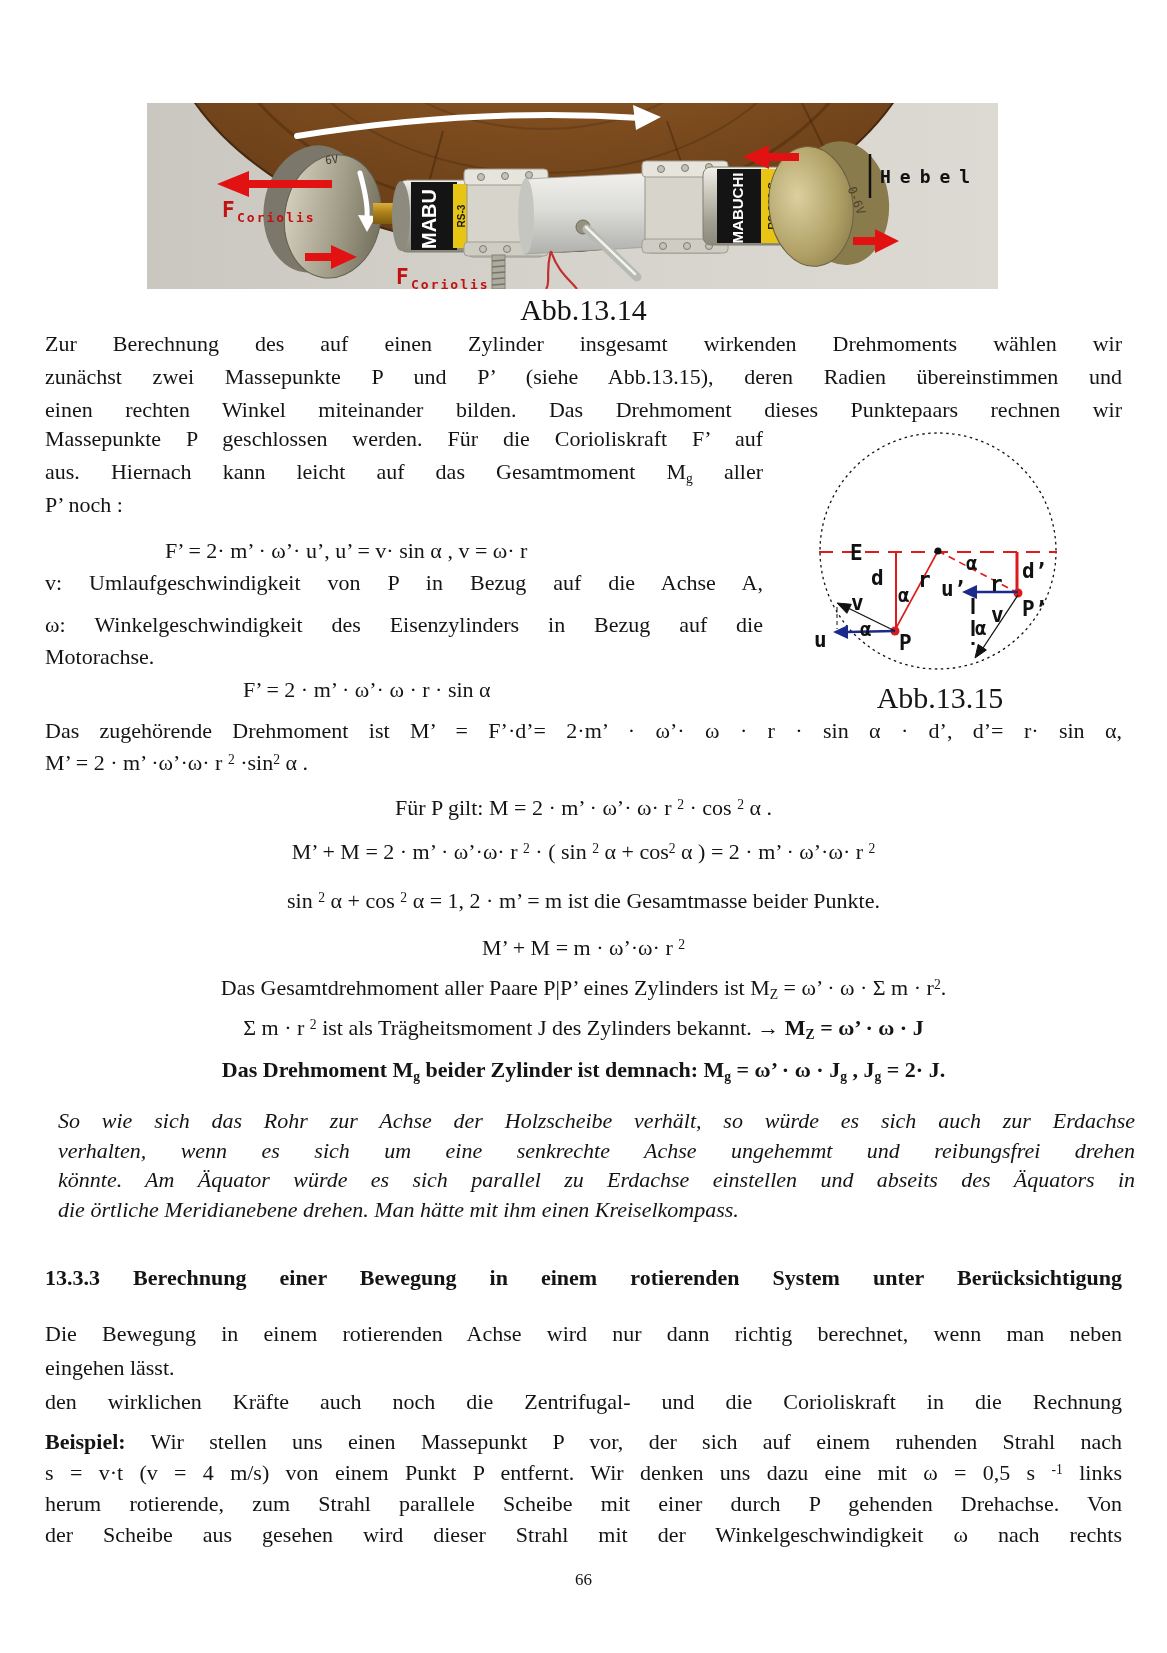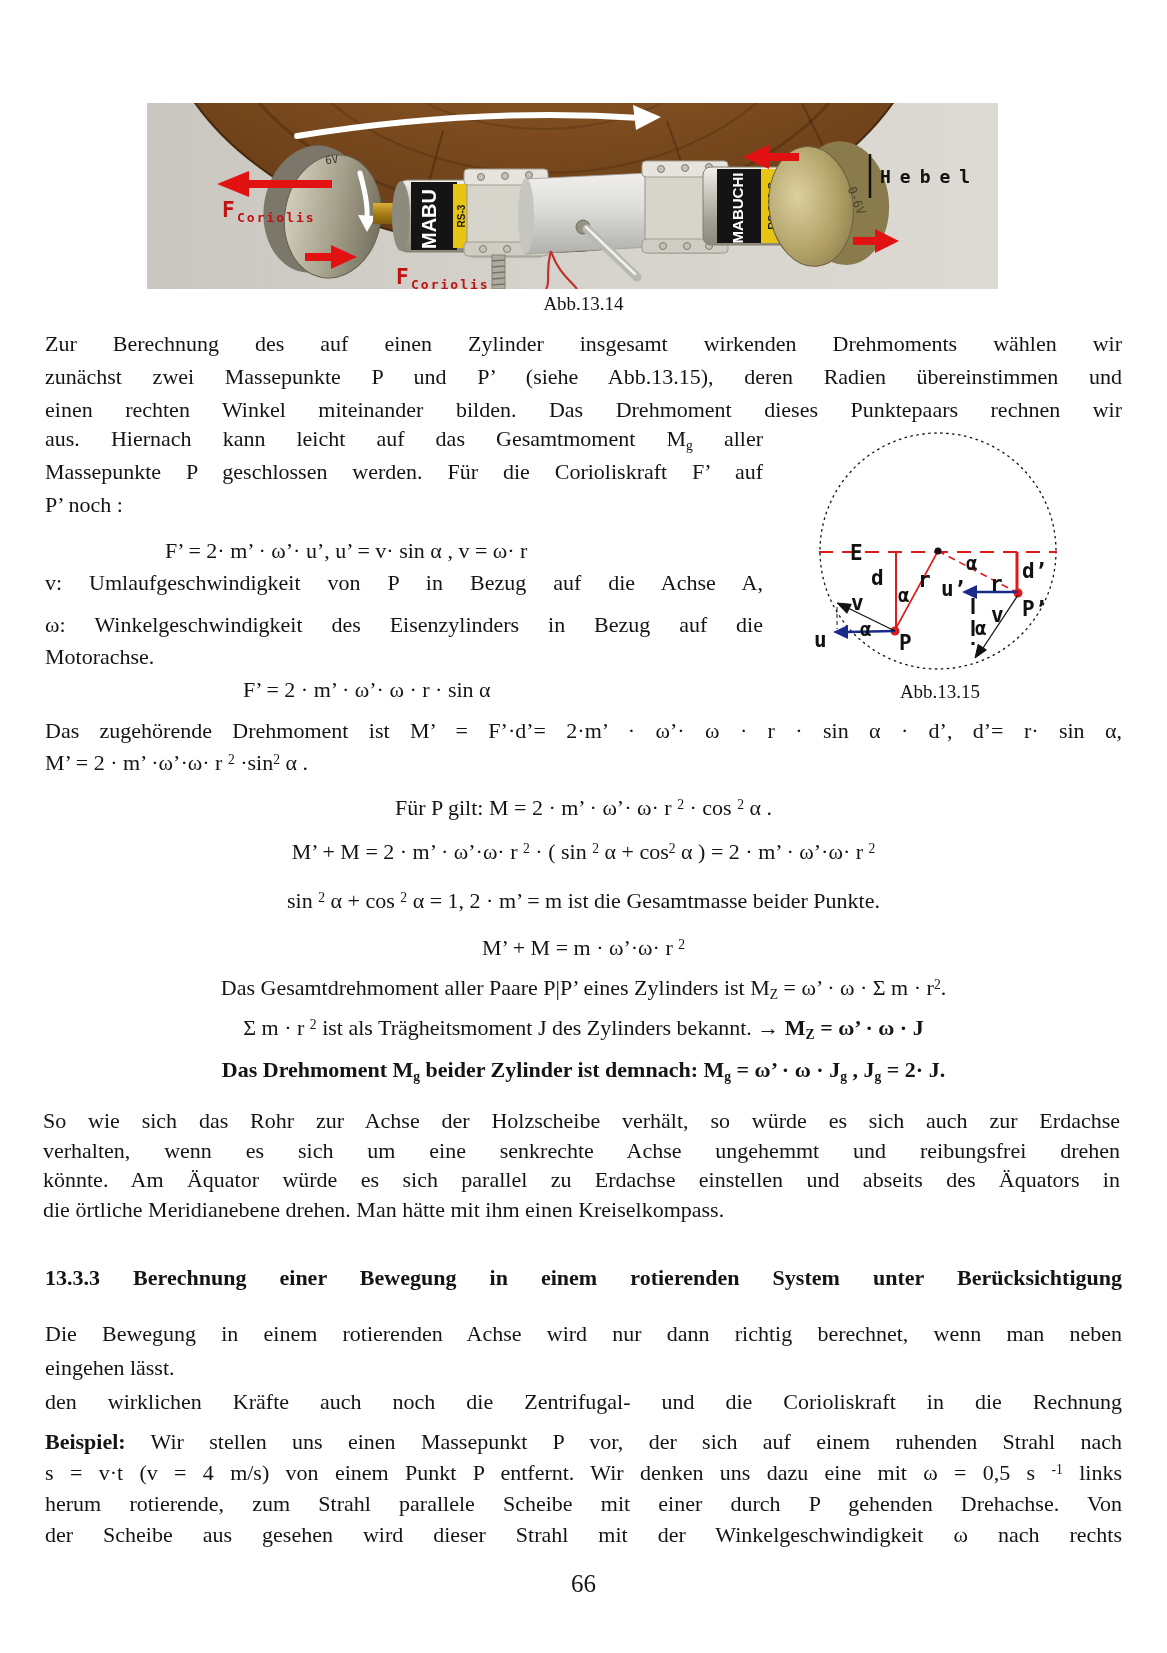--- a/index.html
+++ b/index.html
@@ -5,27 +5,27 @@
   html,body{margin:0;padding:0;background:#888;}
   .page{position:relative;width:1167px;height:1653px;background:#ffffff;margin:0 auto;
         font-family:"Liberation Serif",serif;font-size:22px;color:#141414;overflow:hidden;}
   .abs{position:absolute;}
   .ln{width:100%;}
   .j{text-align:justify;text-align-last:justify;}
   .ctr{text-align:center;}
   .bold{font-weight:bold;}
   sup{font-size:62%;vertical-align:baseline;position:relative;top:-0.45em;line-height:0;}
   sub{font-size:62%;vertical-align:baseline;position:relative;top:0.28em;line-height:0;}
-  .caption{font-size:19px;}
+  .caption{font-size:30px;}
   .lh33{line-height:33px;}
   .lh295{line-height:29.5px;}
   .lh34{line-height:34px;}
   .lh35{line-height:35px;}
   .lh31{line-height:31px;}
-  .pagenum{font-size:25px;}
+  .pagenum{font-size:17px;}
   .monolabel{font-family:"DejaVu Sans Mono",monospace;font-weight:bold;}
 </style>
 </head>
 <body>
 
 <div class="page">
 
   <div class="abs" style="left:147px;top:103px;width:851px;height:186px;">
     <svg width="851" height="186" viewBox="0 0 851 186">
       <defs>
@@ -255,22 +255,22 @@
 
   <div class="abs ctr caption" style="left:795px;top:681px;width:290px;">Abb.13.15</div>
 
   <div class="abs lh33" style="left:45px;top:327px;width:1077px;">
     <div class="ln j">Zur Berechnung des auf einen Zylinder  insgesamt wirkenden Drehmoments wählen wir</div>
     <div class="ln j">zunächst zwei Massepunkte P und P’ (siehe Abb.13.15), deren Radien übereinstimmen und</div>
     <div class="ln j">einen rechten Winkel miteinander bilden. Das Drehmoment dieses  Punktepaars rechnen wir</div>
   </div>
 
   <div class="abs lh33" style="left:45px;top:422px;width:718px;">
+    <div class="ln j">Massepunkte P geschlossen werden. Für die Corioliskraft F’ auf</div>
     <div class="ln j">aus. Hiernach kann leicht auf das Gesamtmoment M<sub>g</sub> aller</div>
-    <div class="ln j">Massepunkte P geschlossen werden. Für die Corioliskraft F’ auf</div>
     <div class="ln">P’ noch :</div>
   </div>
 
   <div class="abs" style="left:165px;top:538px;">F’  = 2· m’ · ω’· u’,   u’ = v· sin α ,   v = ω· r</div>
 
   <div class="abs j" style="left:45px;top:570px;width:718px;">v: Umlaufgeschwindigkeit von P in Bezug auf die Achse A,</div>
   <div class="abs j" style="left:45px;top:612px;width:718px;">ω: Winkelgeschwindigkeit des Eisenzylinders in Bezug auf die</div>
   <div class="abs" style="left:45px;top:644px;">Motorachse.</div>
 
   <div class="abs" style="left:243px;top:677px;text-align:center;">F’  = 2 · m’ · ω’· ω · r · sin α</div>
@@ -279,21 +279,21 @@
   <div class="abs" style="left:45px;top:750px;">M’ = 2 · m’ ·ω’·ω· r <sup>2</sup> ·sin<sup>2</sup> α .</div>
 
   <div class="abs ctr" style="left:45px;top:795px;width:1077px;">Für P gilt:  M = 2 · m’ · ω’· ω· r <sup>2</sup> · cos <sup>2</sup> α .</div>
   <div class="abs ctr" style="left:45px;top:839px;width:1077px;">M’ + M = 2 · m’ · ω’·ω· r <sup>2</sup> · ( sin <sup>2</sup> α + cos<sup>2</sup> α ) = 2 · m’ · ω’·ω· r <sup>2</sup></div>
   <div class="abs ctr" style="left:45px;top:888px;width:1077px;">sin <sup>2</sup> α + cos <sup>2</sup> α = 1,    2 · m’ = m ist die Gesamtmasse beider Punkte.</div>
   <div class="abs ctr" style="left:45px;top:935px;width:1077px;">M’ + M = m · ω’·ω· r <sup>2</sup></div>
   <div class="abs ctr" style="left:45px;top:975px;width:1077px;">Das Gesamtdrehmoment aller Paare P|P’  eines Zylinders ist M<sub>Z</sub> = ω’ · ω · Σ m · r<sup>2</sup>.</div>
   <div class="abs ctr" style="left:45px;top:1015px;width:1077px;">Σ m · r <sup>2</sup> ist als Trägheitsmoment J des Zylinders bekannt.   →   <b>M<sub>Z</sub> = ω’ · ω · J</b></div>
   <div class="abs ctr" style="left:45px;top:1057px;width:1077px;"><b>Das Drehmoment M<sub>g</sub>  beider Zylinder ist demnach: M<sub>g</sub> =  ω’ · ω · J<sub>g</sub> ,  J<sub>g</sub> = 2· J.</b></div>
 
-  <div class="abs lh295" style="left:43px;top:1106px;width:1077px;">
+  <div class="abs lh295" style="left:58px;top:1106px;width:1077px;font-style:italic;">
     <div class="ln j">So wie sich das Rohr zur Achse der Holzscheibe verhält, so würde es sich auch zur Erdachse</div>
     <div class="ln j">verhalten, wenn es sich um eine senkrechte Achse ungehemmt und reibungsfrei drehen</div>
     <div class="ln j">könnte. Am Äquator würde es sich parallel zu Erdachse einstellen und abseits des Äquators in</div>
     <div class="ln">die örtliche Meridianebene drehen. Man hätte mit ihm einen Kreiselkompass.</div>
   </div>
 
   <div class="abs lh35 bold" style="left:45px;top:1244px;width:1077px;margin-top:16px;">
     <div class="ln j">13.3.3 Berechnung einer Bewegung in einem rotierenden System unter Berücksichtigung</div>
   </div>
 

